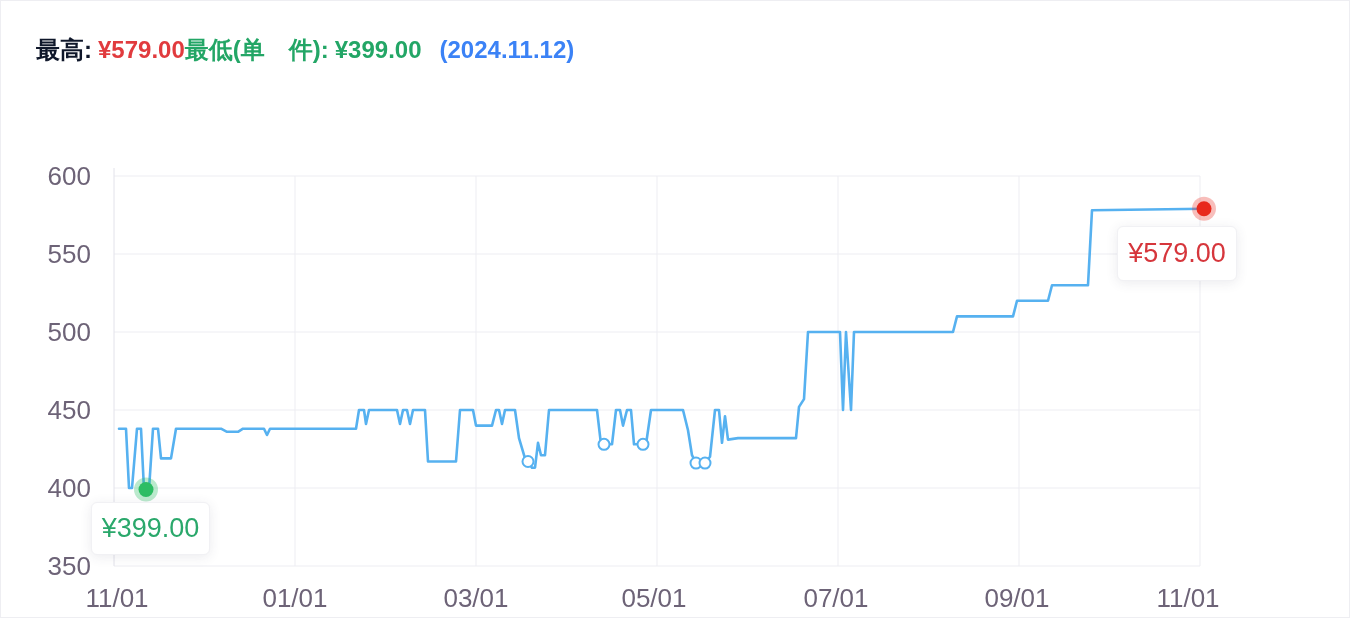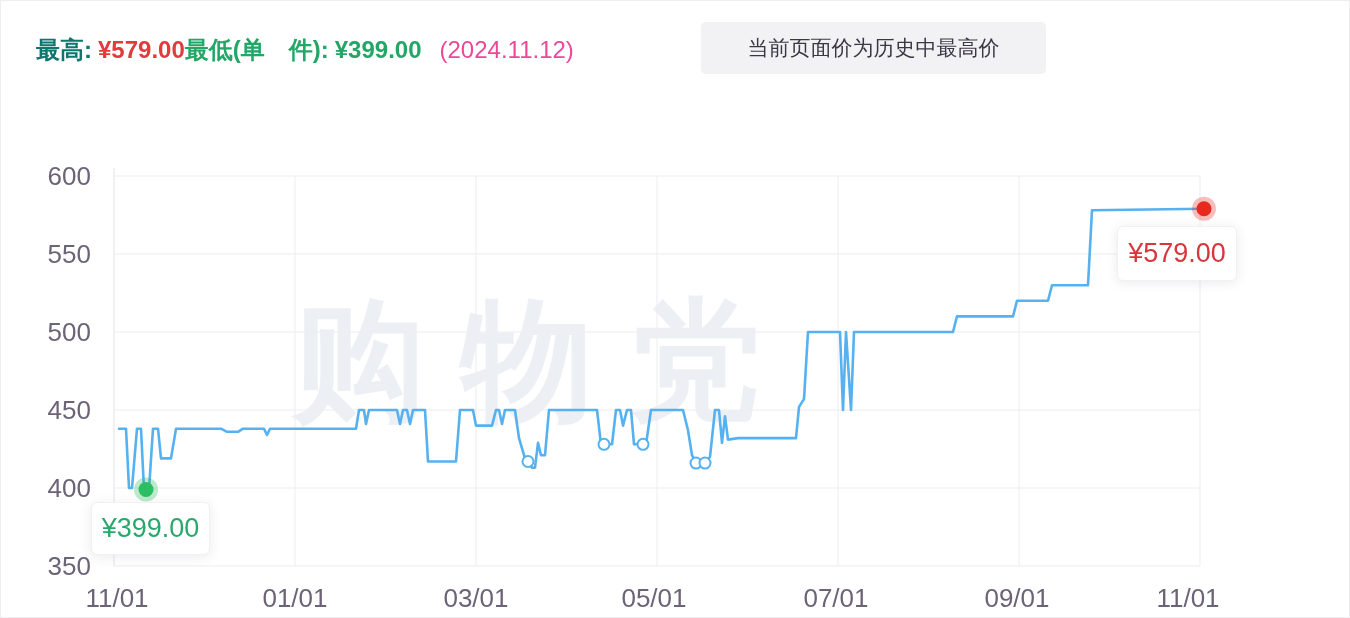--- a/index.html
+++ b/index.html
@@ -2,25 +2,25 @@
 <html><head>
 <meta charset="utf-8">
 <style>
   html,body{margin:0;padding:0;background:#fff;}
   body{font-family:"Liberation Sans","DejaVu Sans",sans-serif;}
   .widget{
     position:relative;width:1350px;height:618px;background:#ffffff;
     border:1px solid #eeeef2;box-sizing:border-box;overflow:hidden;
   }
   .header{position:absolute;left:35px;top:33px;font-size:24px;font-weight:bold;white-space:nowrap;}
-  .hi{color:#0f766e;}
+  .hi{color:#0f172a;}
   .hi-val{color:#e13b3e;margin-left:6px;}
   .lo{color:#23a666;}
   .lo-val{color:#23a666;margin-left:6px;}
-  .date{color:#ec4899;font-weight:normal;margin-left:18px;}
+  .date{color:#3b82f6;font-weight:bold;margin-left:18px;}
   .banner{
     position:absolute;left:700px;top:21px;width:345px;height:52px;
     background:#f2f2f5;border-radius:5px;color:#3c3744;font-size:21px;
     display:flex;align-items:center;justify-content:center;white-space:nowrap;
   }
   .watermark{
     position:absolute;left:292px;top:272px;font-size:132px;font-weight:bold;
     letter-spacing:36px;color:#dde4ee;opacity:0.55;z-index:0;user-select:none;white-space:nowrap;
   }
   svg.chart{position:absolute;left:0;top:0;z-index:1;}
@@ -34,23 +34,21 @@
 </style>
 </head>
 <body>
 
 <div class="widget">
 
   <div class="header">
     <span class="hi">最高:</span><span class="hi-val">¥579.00</span><span class="lo">最低(单　件):</span><span class="lo-val">¥399.00</span><span class="date">(2024.11.12)</span>
   </div>
 
-  <div class="banner">当前页面价为历史中最高价</div>
 
-  <div class="watermark">购物党</div>
 
   <svg class="chart" id="chart" width="1350" height="618" viewBox="0 0 1350 618">
       <line x1="113" y1="175" x2="1199" y2="175" stroke="#ededf2" stroke-width="1"></line>
       <text x="90" y="184" text-anchor="end" font-size="26" fill="#6d6377">600</text>
       <line x1="113" y1="253" x2="1199" y2="253" stroke="#ededf2" stroke-width="1"></line>
       <text x="90" y="262" text-anchor="end" font-size="26" fill="#6d6377">550</text>
       <line x1="113" y1="331" x2="1199" y2="331" stroke="#ededf2" stroke-width="1"></line>
       <text x="90" y="340" text-anchor="end" font-size="26" fill="#6d6377">500</text>
       <line x1="113" y1="409" x2="1199" y2="409" stroke="#ededf2" stroke-width="1"></line>
       <text x="90" y="418" text-anchor="end" font-size="26" fill="#6d6377">450</text>

